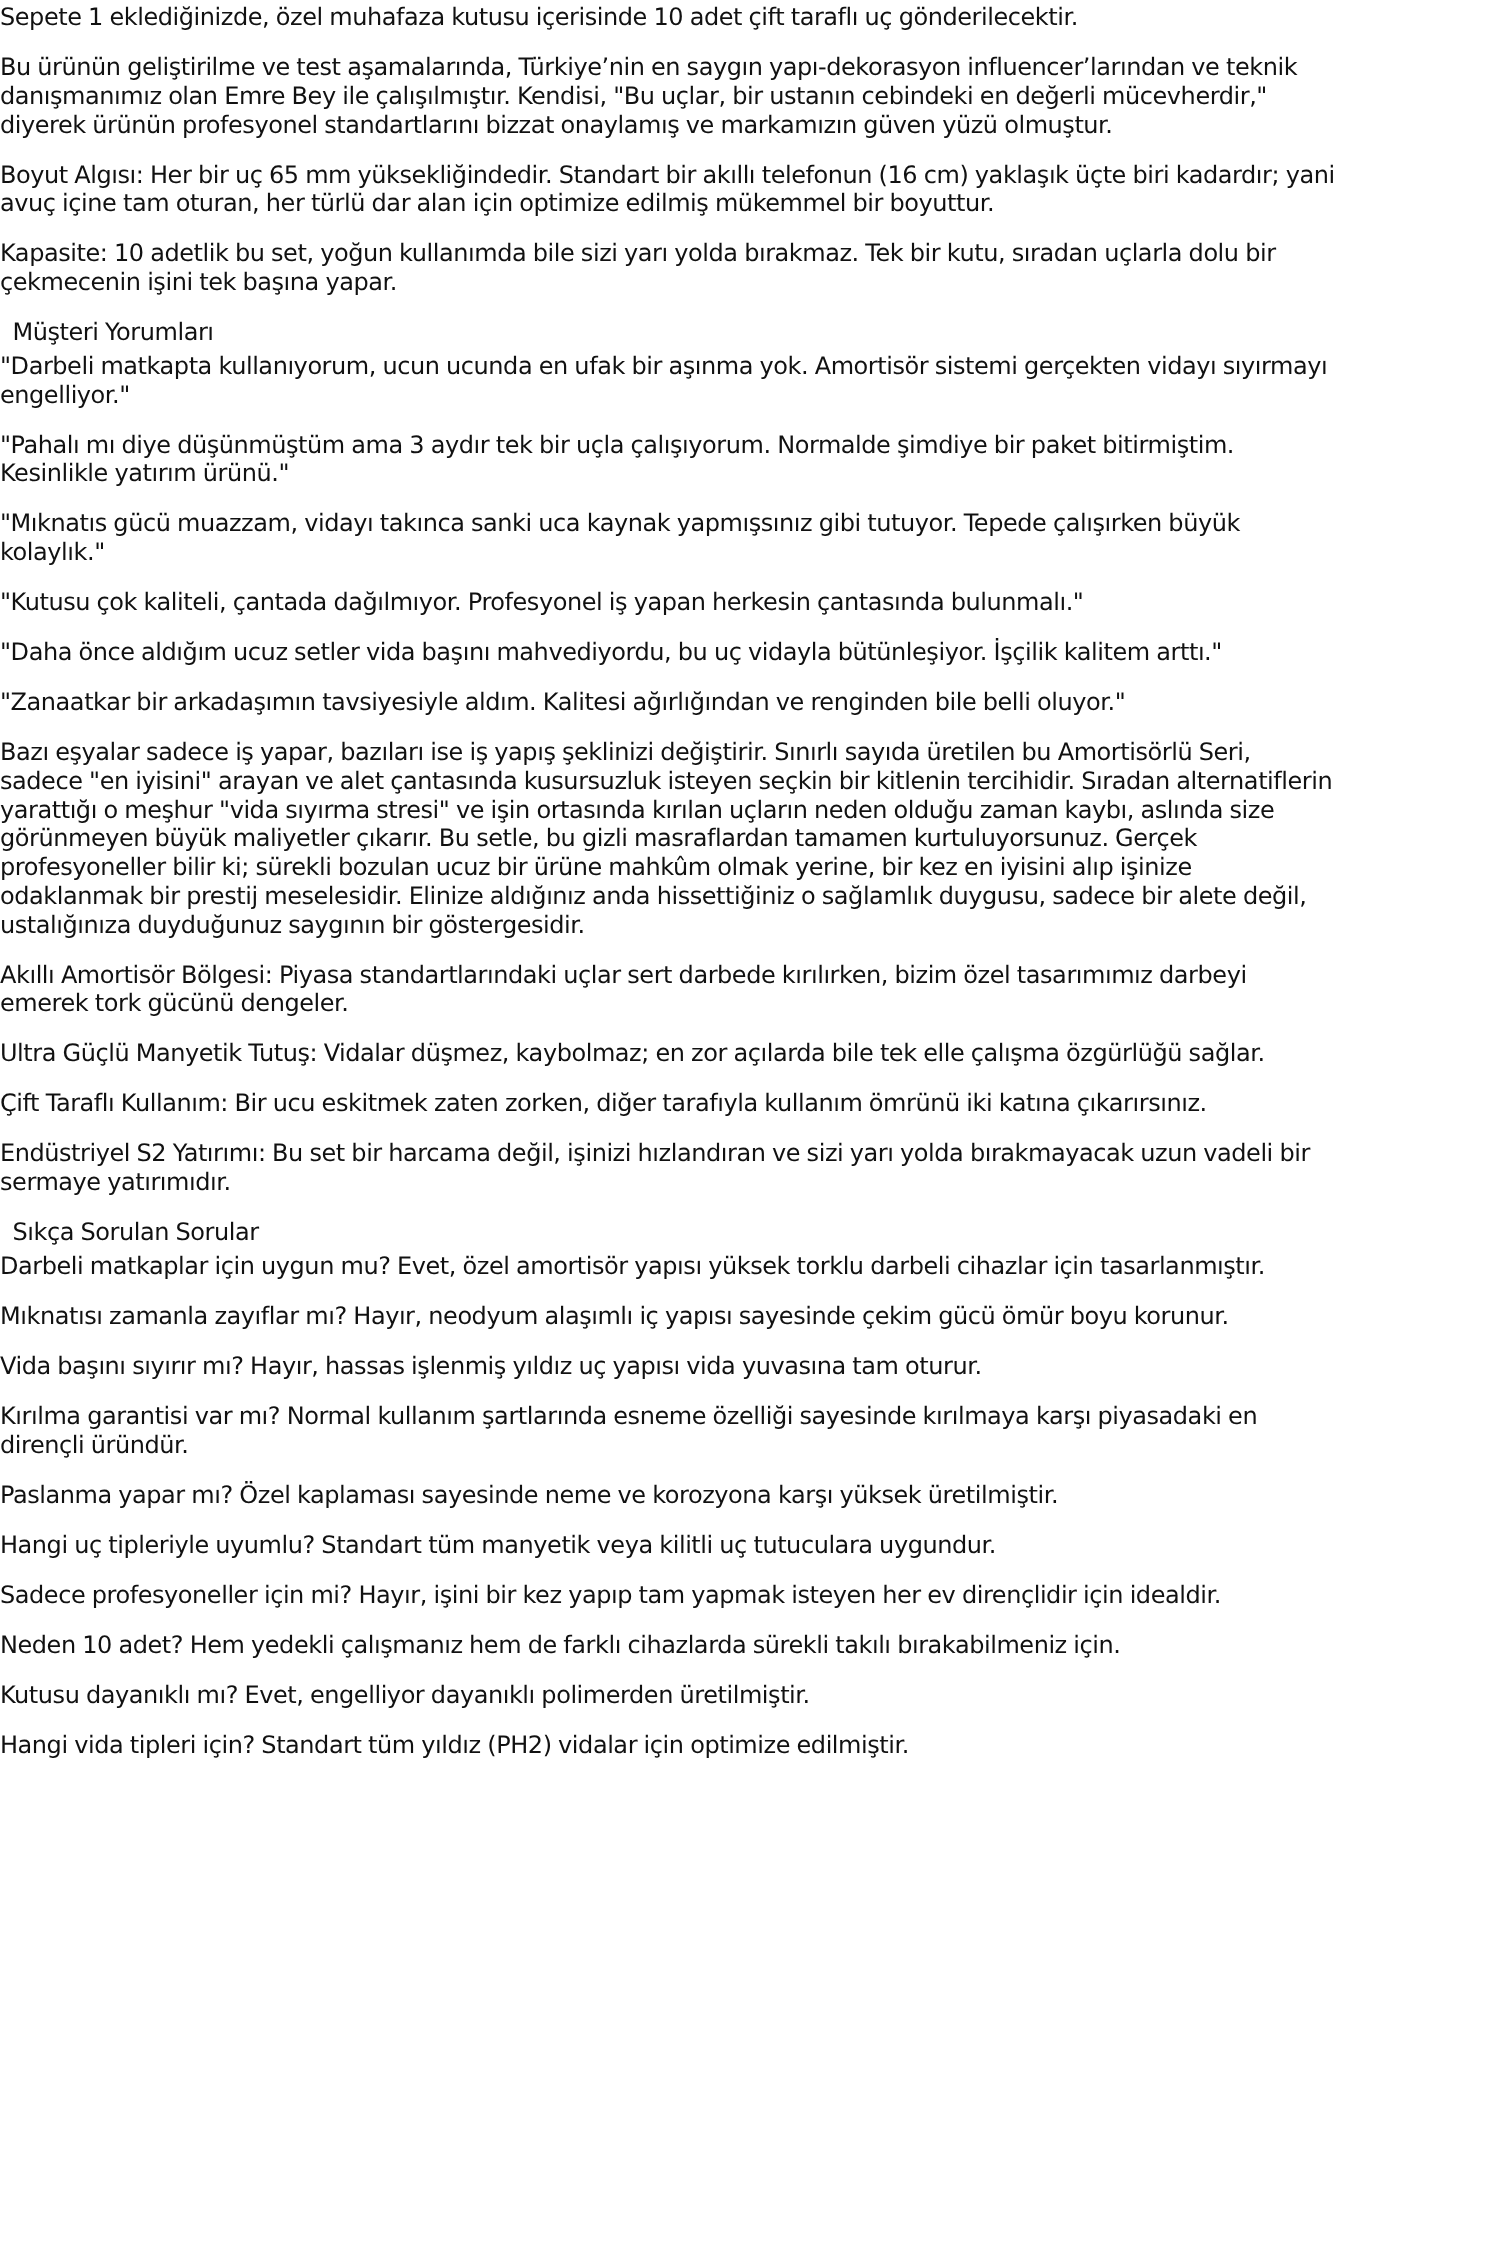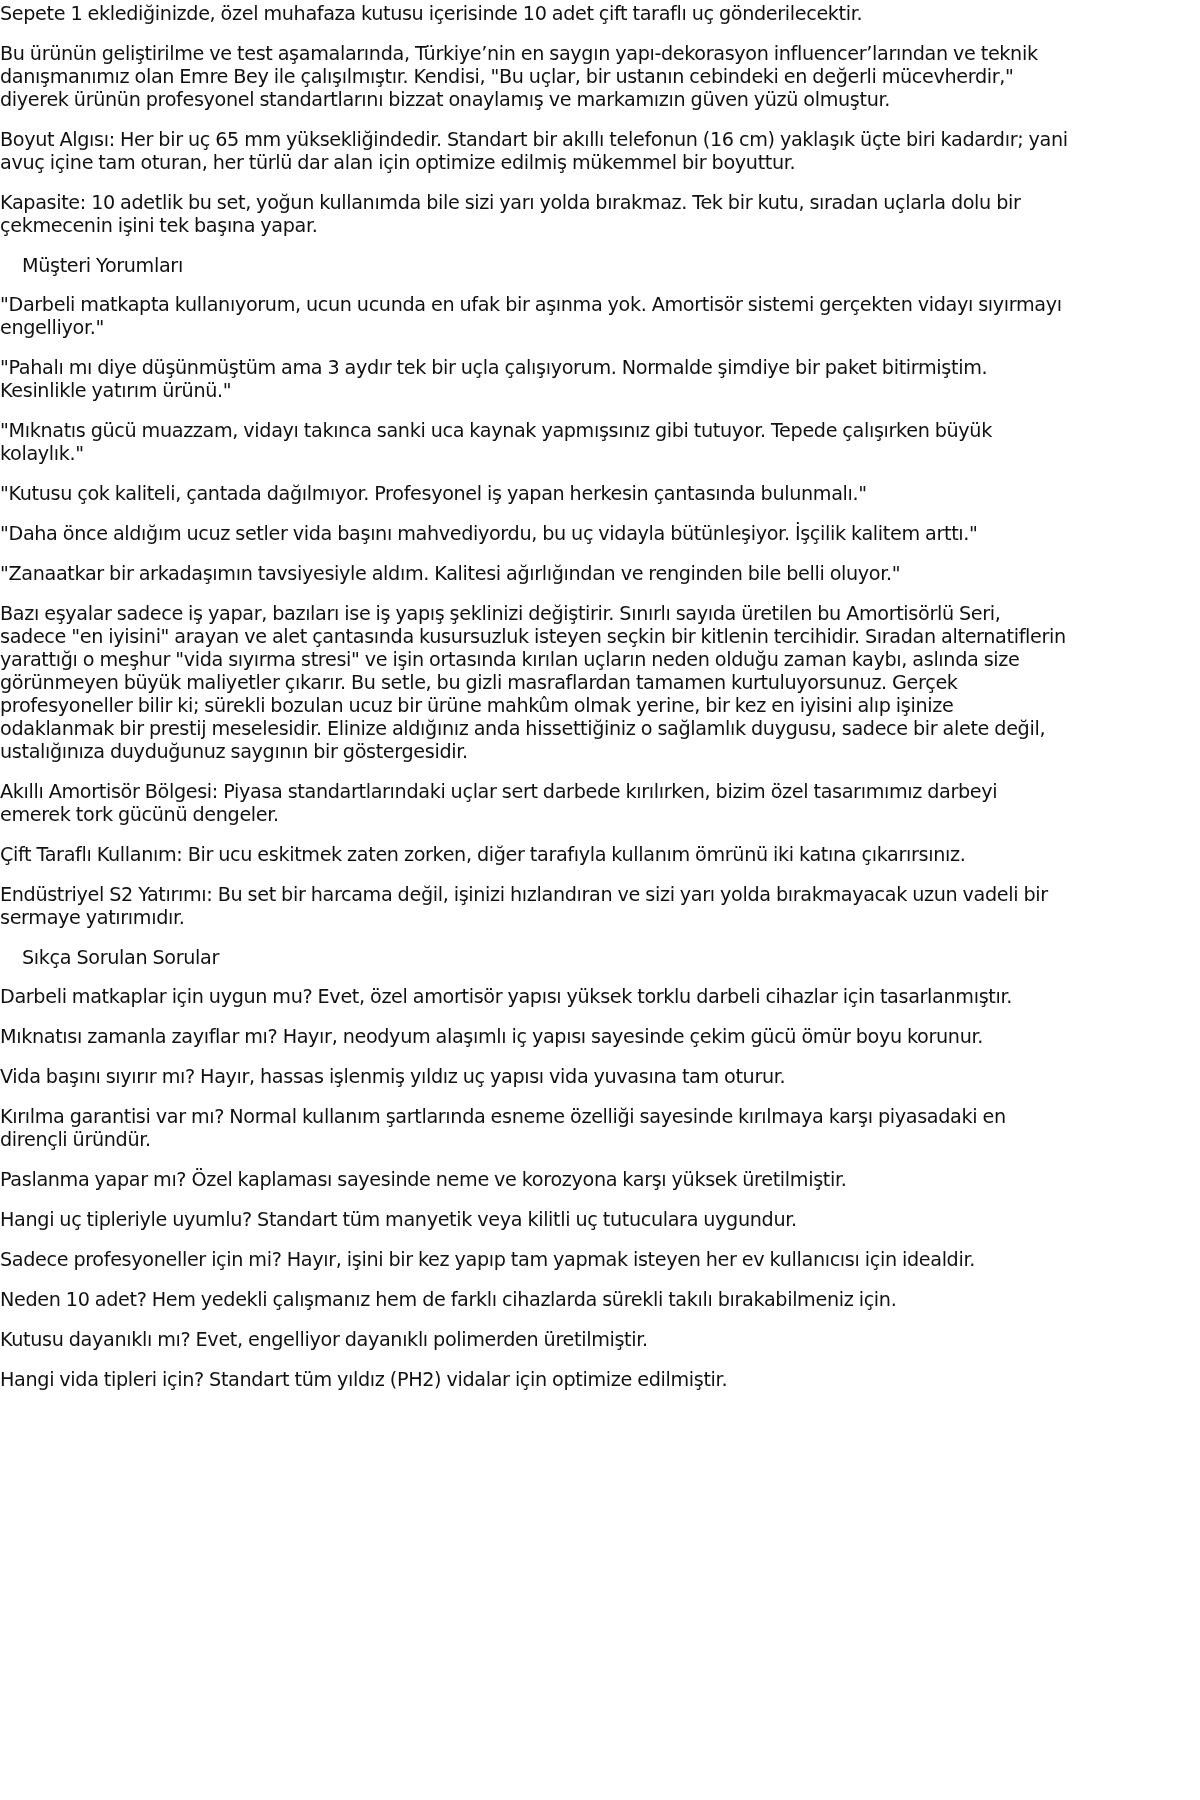--- a/index.html
+++ b/index.html
@@ -24,21 +24,21 @@
       box-sizing: border-box;
     }
     p {
       margin: 0 0 17px 0;
       padding: 0;
     }
     .section {
       margin: 0;
     }
     .section-heading {
-      margin: 16px;
+      margin: 4px;
       padding-left: 6px;
       font-weight: normal;
       font-size: 19.2px;
       line-height: 23px;
     }
     .section p:first-of-type {
       margin-top: 0;
     }
   </style>
 </head>
@@ -59,31 +59,32 @@
     <p>"Mıknatıs gücü muazzam, vidayı takınca sanki uca kaynak yapmışsınız gibi tutuyor. Tepede çalışırken büyük kolaylık."</p>
     <p>"Kutusu çok kaliteli, çantada dağılmıyor. Profesyonel iş yapan herkesin çantasında bulunmalı."</p>
     <p>"Daha önce aldığım ucuz setler vida başını mahvediyordu, bu uç vidayla bütünleşiyor. İşçilik kalitem arttı."</p>
     <p>"Zanaatkar bir arkadaşımın tavsiyesiyle aldım. Kalitesi ağırlığından ve renginden bile belli oluyor."</p>
   </div>
 
   <p>Bazı eşyalar sadece iş yapar, bazıları ise iş yapış şeklinizi değiştirir. Sınırlı sayıda üretilen bu Amortisörlü Seri, sadece "en iyisini" arayan ve alet çantasında kusursuzluk isteyen seçkin bir kitlenin tercihidir. Sıradan alternatiflerin yarattığı o meşhur "vida sıyırma stresi" ve işin ortasında kırılan uçların neden olduğu zaman kaybı, aslında size görünmeyen büyük maliyetler çıkarır. Bu setle, bu gizli masraflardan tamamen kurtuluyorsunuz. Gerçek profesyoneller bilir ki; sürekli bozulan ucuz bir ürüne mahkûm olmak yerine, bir kez en iyisini alıp işinize odaklanmak bir prestij meselesidir. Elinize aldığınız anda hissettiğiniz o sağlamlık duygusu, sadece bir alete değil, ustalığınıza duyduğunuz saygının bir göstergesidir.</p>
 
   <div class="section">
     <p>Akıllı Amortisör Bölgesi: Piyasa standartlarındaki uçlar sert darbede kırılırken, bizim özel tasarımımız darbeyi emerek tork gücünü dengeler.</p>
+    <p>Ultra Güçlü Manyetik Tutuş: Vidalar düşmez, kaybolmaz; en zor açılarda bile tek elle çalışma özgürlüğü sağlar.</p>
     <p>Çift Taraflı Kullanım: Bir ucu eskitmek zaten zorken, diğer tarafıyla kullanım ömrünü iki katına çıkarırsınız.</p>
     <p>Endüstriyel S2 Yatırımı: Bu set bir harcama değil, işinizi hızlandıran ve sizi yarı yolda bırakmayacak uzun vadeli bir sermaye yatırımıdır.</p>
   </div>
 
   <div class="section">
     <div class="section-heading">Sıkça Sorulan Sorular</div>
     <p>Darbeli matkaplar için uygun mu? Evet, özel amortisör yapısı yüksek torklu darbeli cihazlar için tasarlanmıştır.</p>
     <p>Mıknatısı zamanla zayıflar mı? Hayır, neodyum alaşımlı iç yapısı sayesinde çekim gücü ömür boyu korunur.</p>
     <p>Vida başını sıyırır mı? Hayır, hassas işlenmiş yıldız uç yapısı vida yuvasına tam oturur.</p>
     <p>Kırılma garantisi var mı? Normal kullanım şartlarında esneme özelliği sayesinde kırılmaya karşı piyasadaki en dirençli üründür.</p>
     <p>Paslanma yapar mı? Özel kaplaması sayesinde neme ve korozyona karşı yüksek üretilmiştir.</p>
     <p>Hangi uç tipleriyle uyumlu? Standart tüm manyetik veya kilitli uç tutuculara uygundur.</p>
-    <p>Sadece profesyoneller için mi? Hayır, işini bir kez yapıp tam yapmak isteyen her ev kullanıcısı için idealdir.</p>
+    <p>Sadece profesyoneller için mi? Hayır, işini bir kez yapıp tam yapmak isteyen her ev dirençlidir için idealdir.</p>
     <p>Neden 10 adet? Hem yedekli çalışmanız hem de farklı cihazlarda sürekli takılı bırakabilmeniz için.</p>
     <p>Kutusu dayanıklı mı? Evet, engelliyor dayanıklı polimerden üretilmiştir.</p>
     <p>Hangi vida tipleri için? Standart tüm yıldız (PH2) vidalar için optimize edilmiştir.</p>
   </div>
 
 </div>
 
 </body></html>

